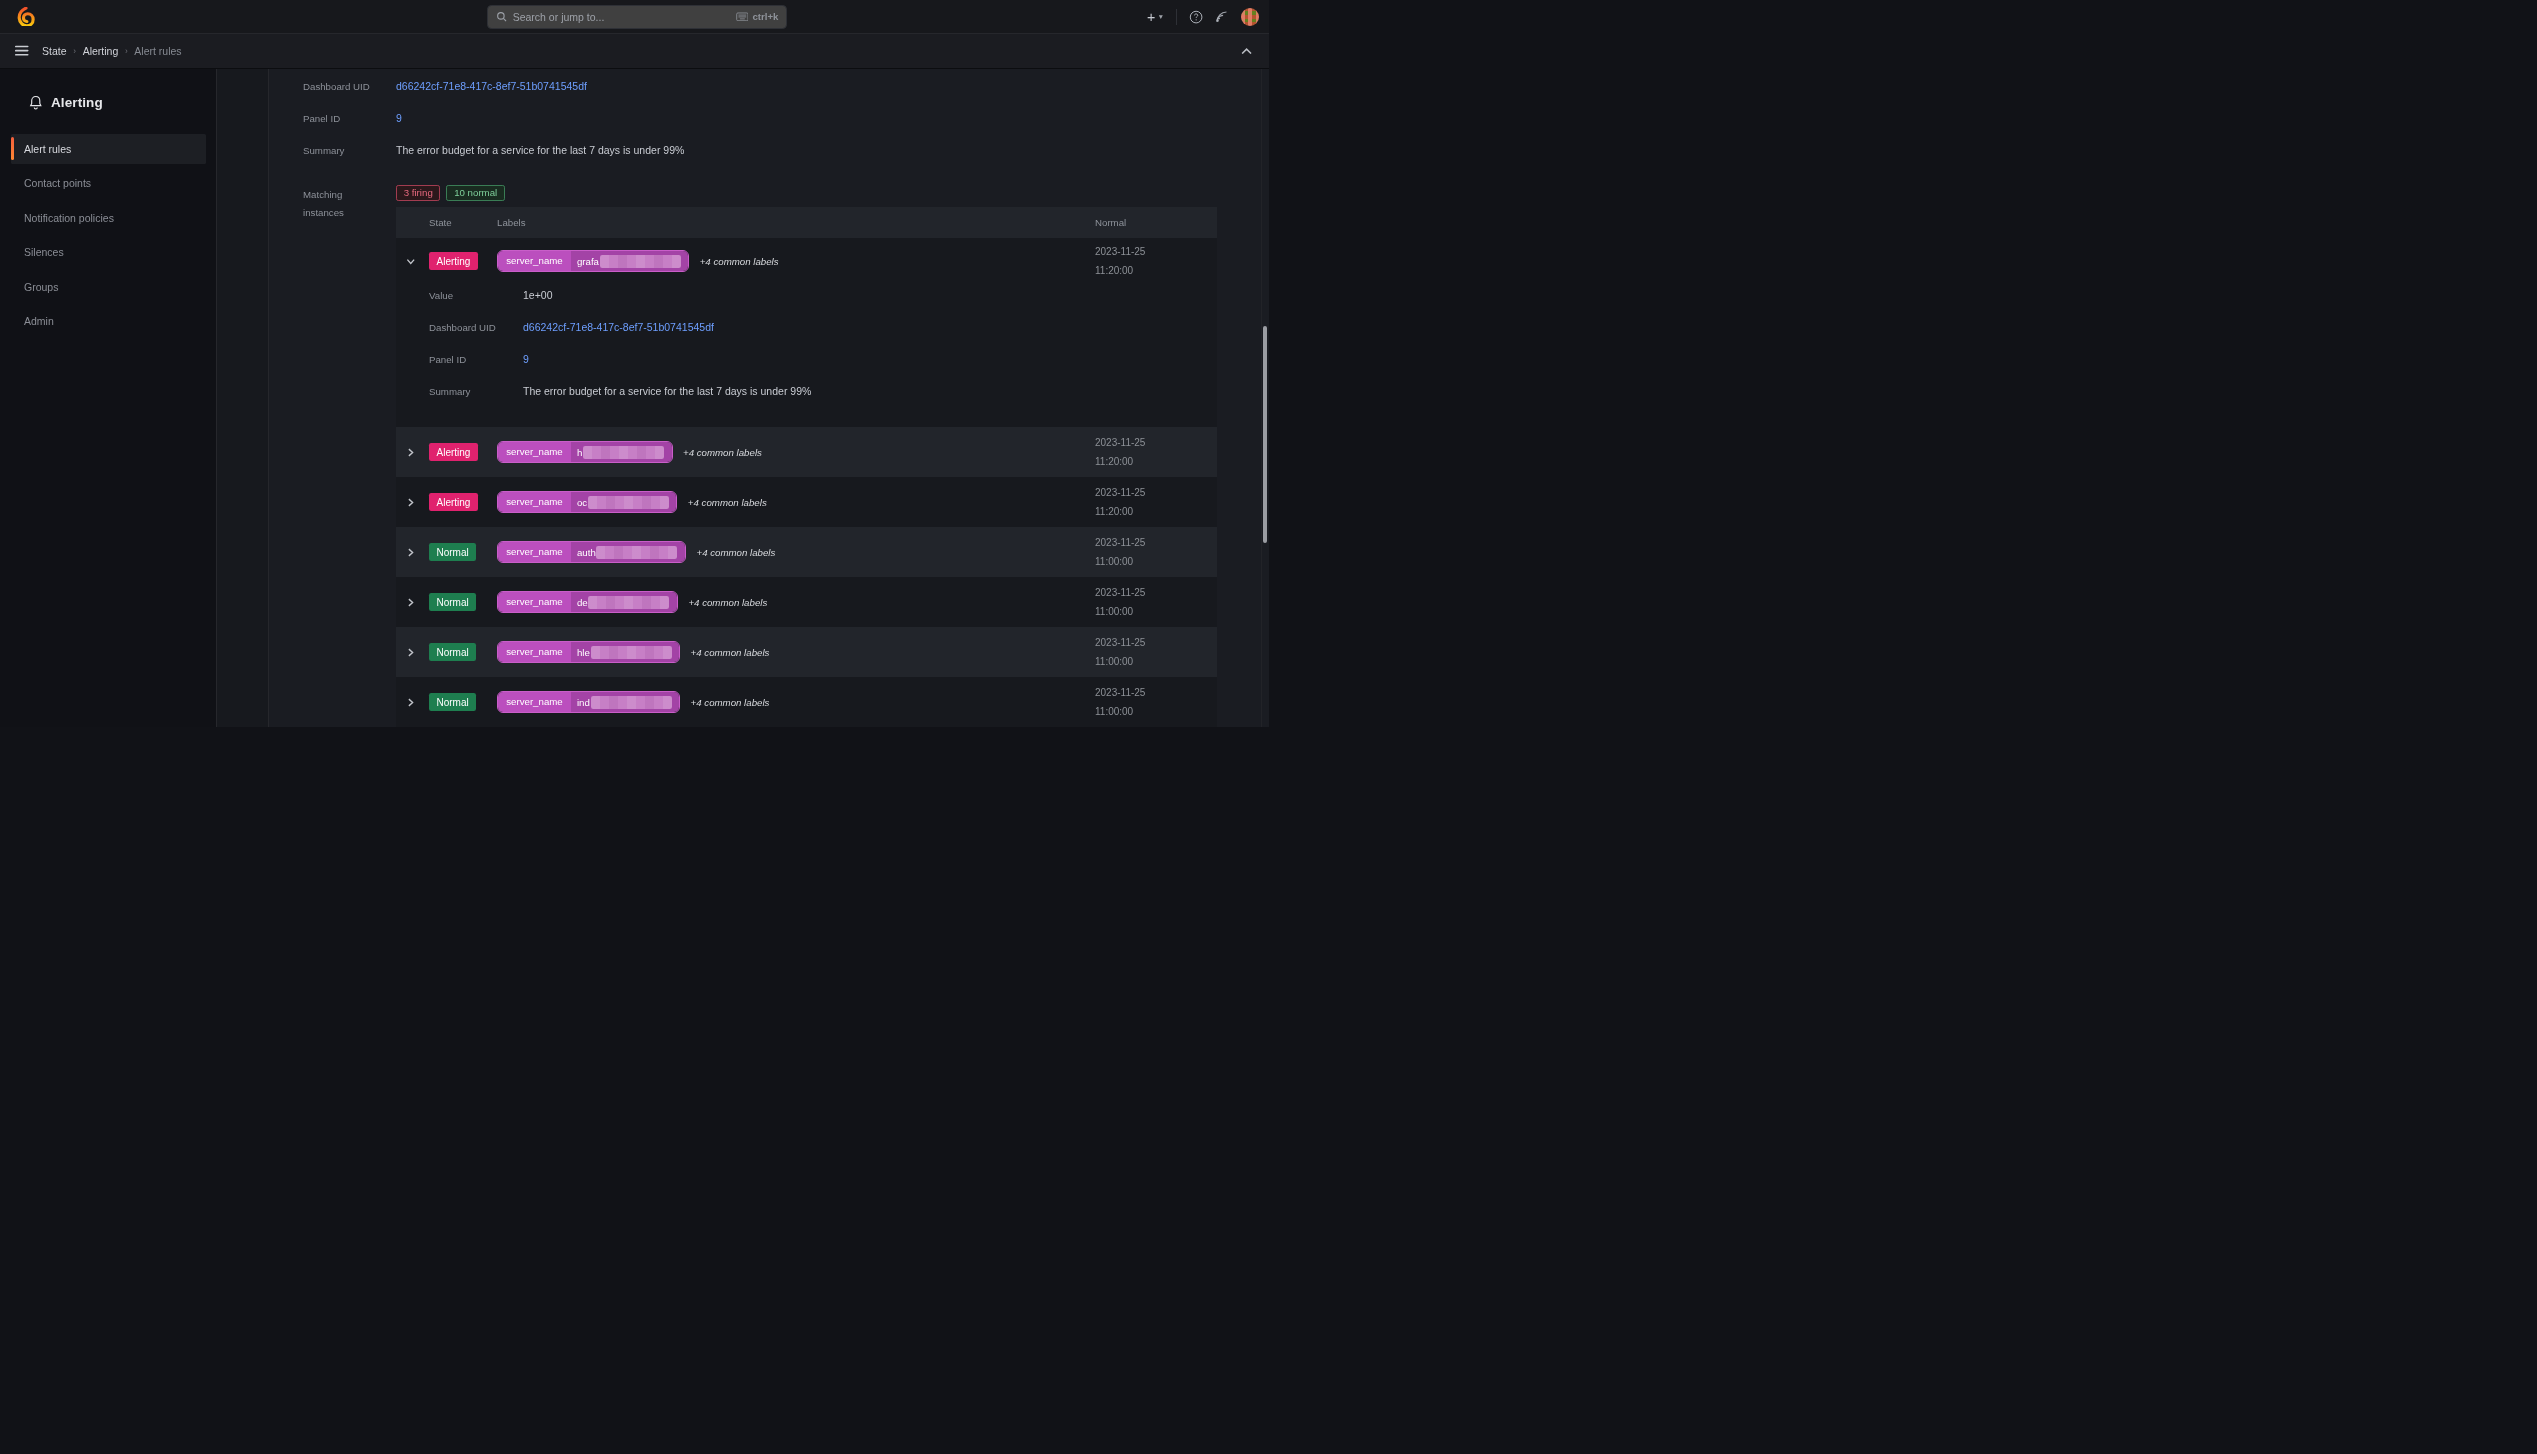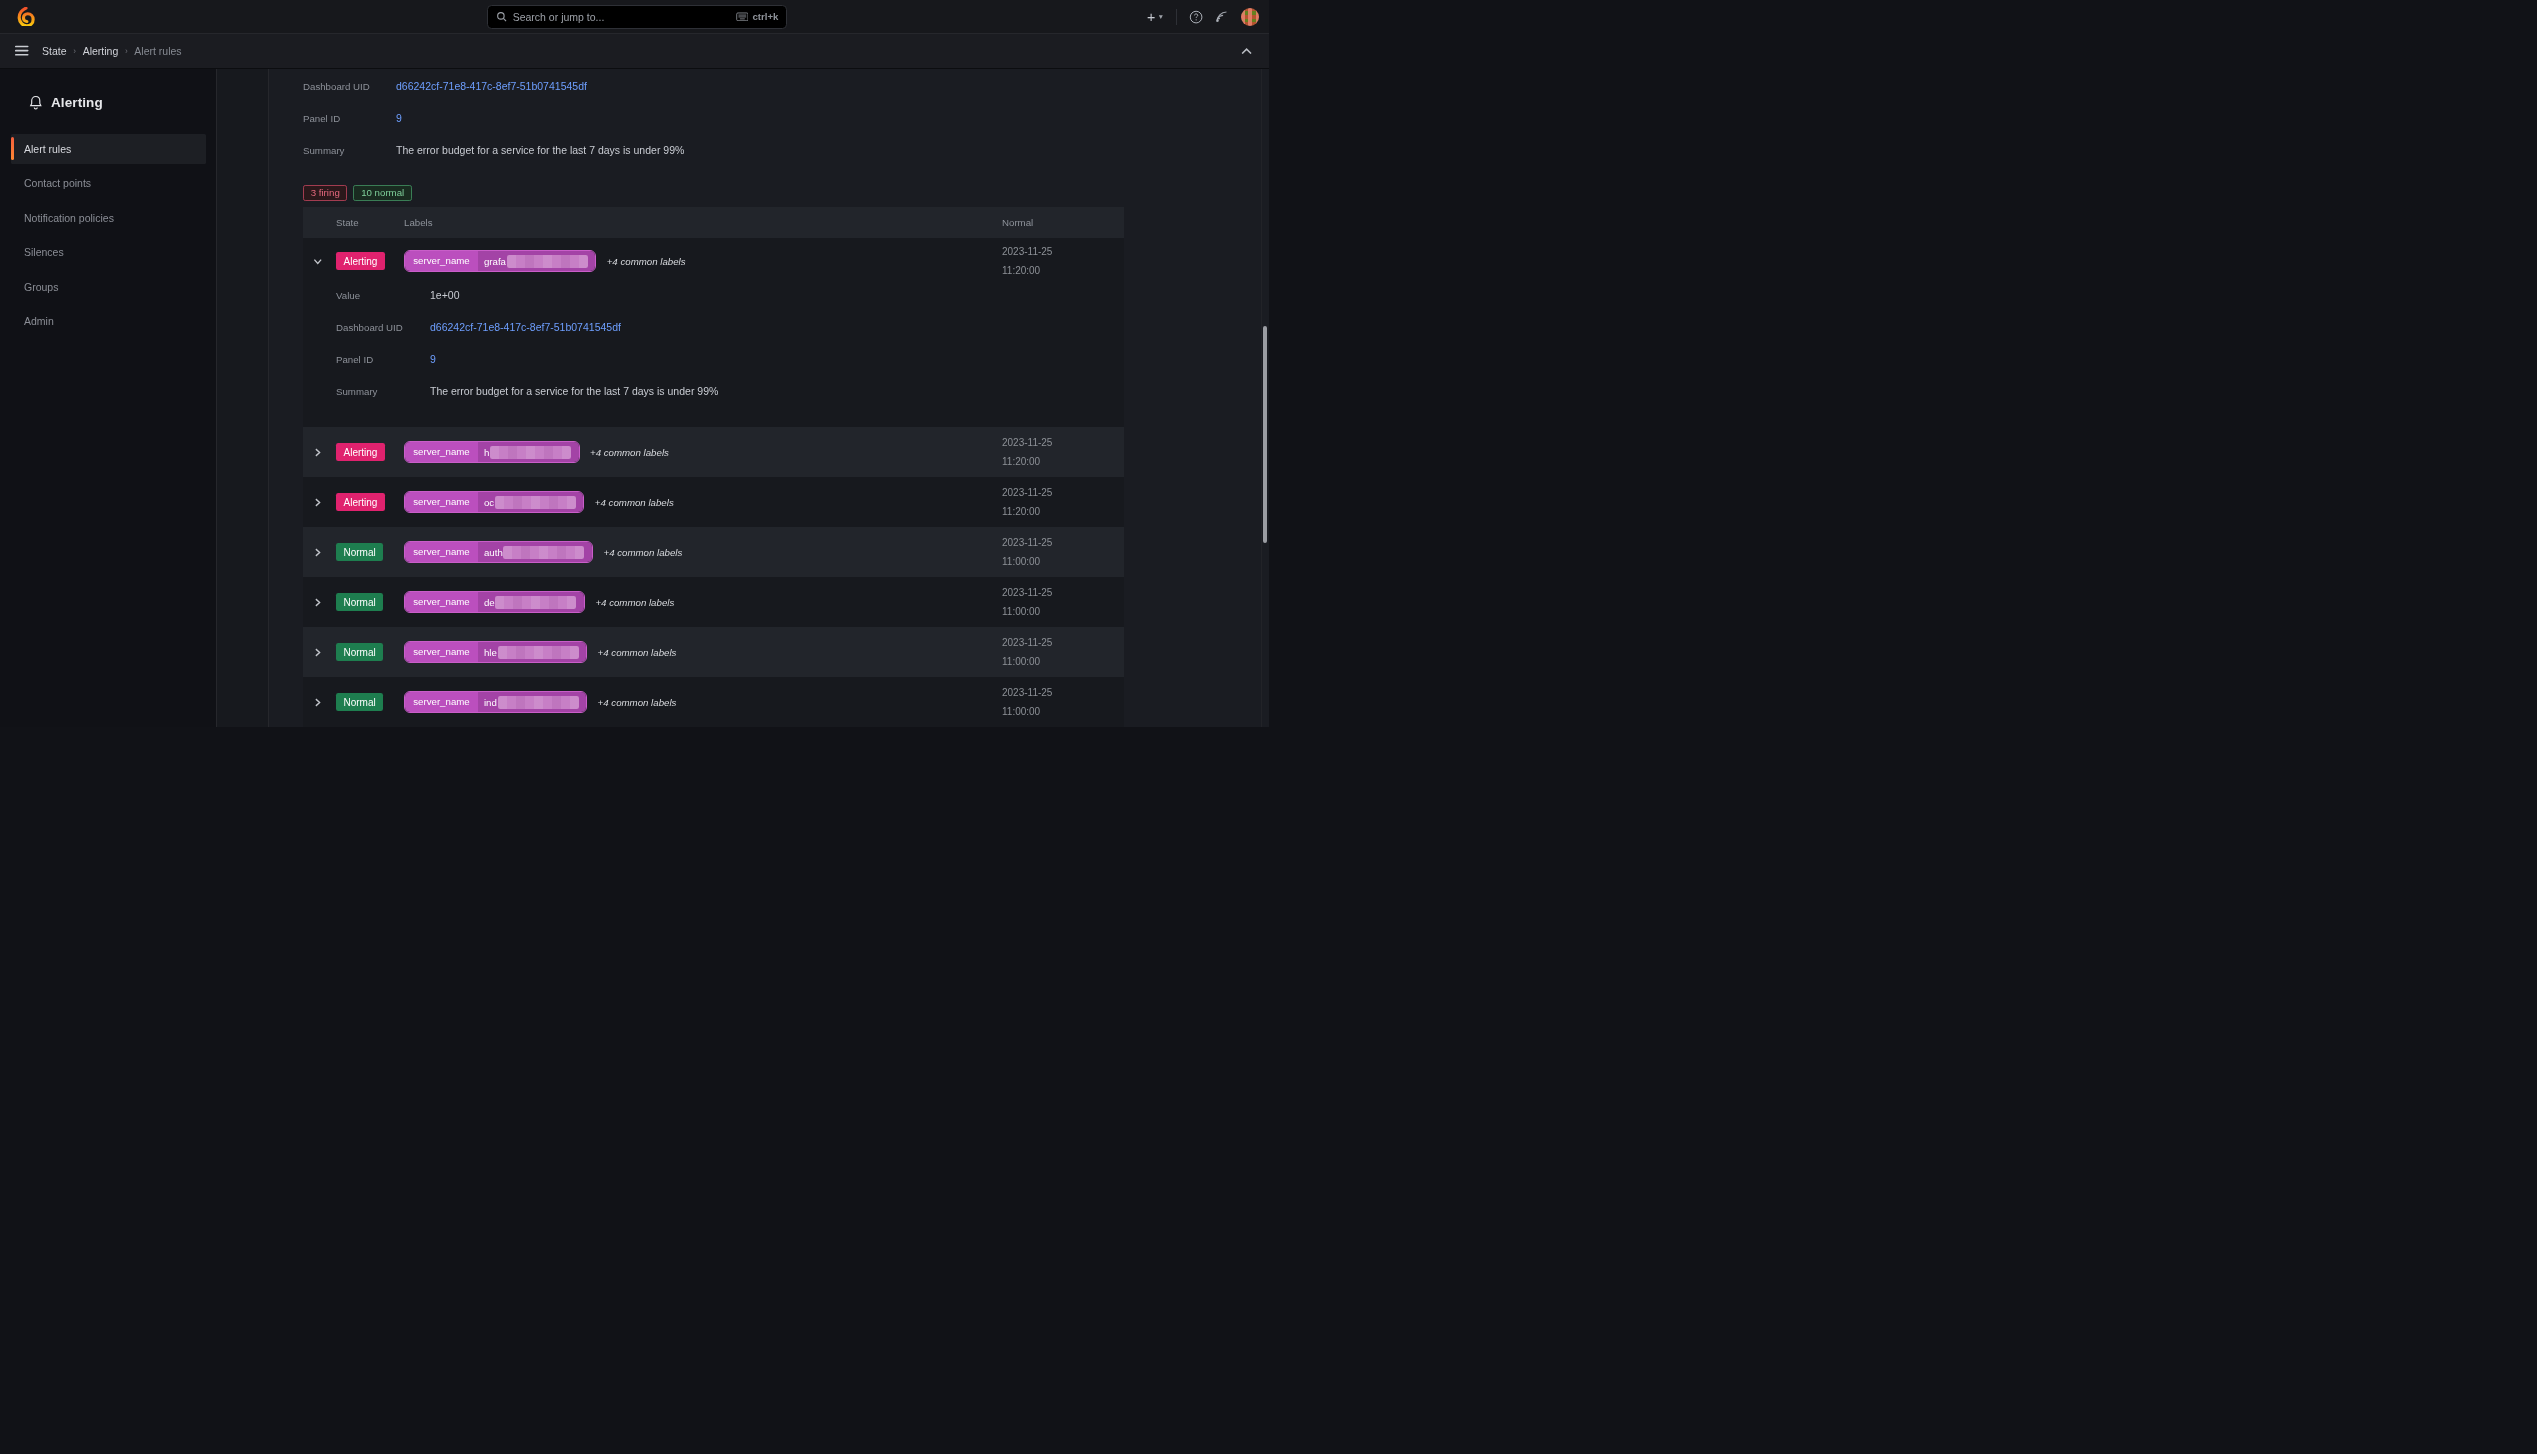--- a/index.html
+++ b/index.html
@@ -11,21 +11,21 @@
   }
   
   .topnav {
     position:absolute; top:0; left:0; right:0; height:34px;
     background:#17181c; display:flex; align-items:center;
     border-bottom:0.7px solid #26272c; z-index:5;
   }
   .logo { width:18px; height:19.5px; margin-left:16.5px; display:flex; }
   .searchbox {
     position:absolute; left:487px; top:4.5px; width:300px; height:24px;
-    background:#000000; border:0.7px solid #2e3036; border-radius:4.5px;
+    background:#404040; border:0.7px solid #2e3036; border-radius:4.5px;
     display:flex; align-items:center; padding:0 7.5px; gap:6px; cursor:text;
   }
   .searchbox .mag { color:#9da1a8; display:flex; }
   .searchbox .ph { color:#9da1a8; font-size:10.5px; flex:1; }
   .searchbox .kbd { display:flex; align-items:center; gap:4px; color:#8e9299; font-size:9.7px;font-weight:bold; }
   .nav-right { position:absolute; right:10.5px; top:0; height:34px; display:flex; align-items:center; gap:12px; }
   .icon-btn { color:#aeb2ba; display:flex; align-items:center; cursor:pointer; background:none; border:none; }
   .newbtn { display:flex; align-items:center; gap:2.2px; color:#c7cad1; }
   .newbtn .plus { font-size:14.2px; line-height:1; font-weight:400; }
   .newbtn .caret { font-size:6.7px; color:#9da1a8; }
@@ -255,20 +255,23 @@
           <span class="kv-label">Panel ID</span>
           <a class="kv-value link">9</a>
         </div>
         <div class="kv">
           <span class="kv-label">Summary</span>
           <span class="kv-value">The error budget for a service for the last 7 days is under 99%</span>
         </div>
       </section>
 
     <div class="matching">
+      <div class="matching-label">
+        <span>Matching instances</span>
+      </div>
       <div class="match-right">
         <div class="chips" id="chips">
             <span class="chip firing">3 firing</span>
             <span class="chip normal">10 normal</span>
           </div>
 
         <div class="itable">
           <div class="ithead">
             <span class="h-state">State</span>
             <span class="h-labels">Labels</span>

